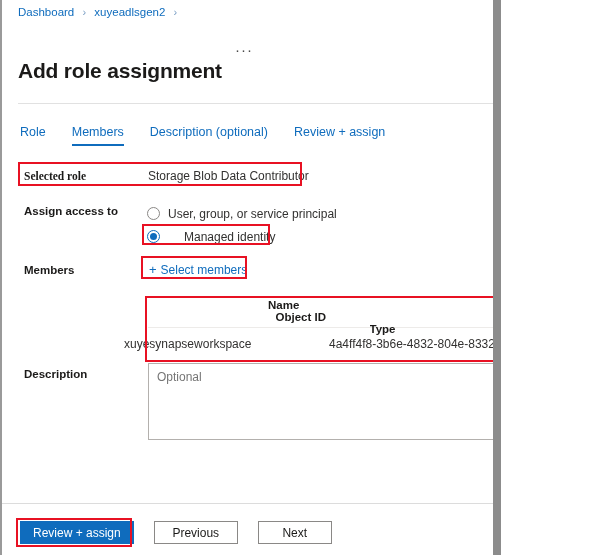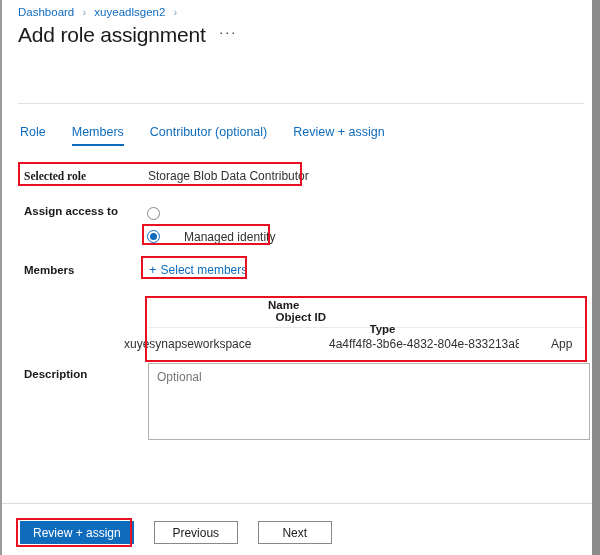--- a/index.html
+++ b/index.html
@@ -6,21 +6,21 @@
     margin: 0;
     padding: 0;
     background: #ffffff;
   }
   body {
     font-family: "Liberation Sans", sans-serif;
     -webkit-font-smoothing: antialiased;
   }
   #app {
     position: relative;
-    width: 600px;
+    width: 501px;
     height: 555px;
     background: #000000;
     box-sizing: border-box;
     border-left: 2px solid #9a9a9a;
     border-right: 0;
     overflow: hidden;
   }
   .right-gutter {
     position: absolute;
     top: 0;
@@ -62,24 +62,25 @@
   
   .title-row {
     position: absolute;
     left: 16px;
     top: 22px;
     display: flex;
     align-items: center;
   }
   .page-title {
     font-size: 21px;
-    font-weight: 400;
+    font-weight: 700;
     color: #1b1a19;
     letter-spacing: -0.2px;
     line-height: 26px;
+    margin-top: 36px;
   }
   .ellipsis-btn {
     margin-left: 13px;
     font-size: 15px;
     color: #4a4a4a;
     letter-spacing: 1px;
     line-height: 12px;
     padding-bottom: 7px;
     cursor: pointer;
   }
@@ -345,31 +346,32 @@
     <div class="title-row">
       <div class="page-title">Add role assignment</div>
       <div class="ellipsis-btn">···</div>
     </div>
 
     <div class="divider-top"></div>
 
     <div class="tabs">
       <div class="tab">Role</div>
       <div class="tab active">Members</div>
-      <div class="tab">Contributor (optional)</div>
+      <div class="tab">Description (optional)</div>
       <div class="tab">Review + assign</div>
     </div>
 
     <div class="form-label lbl-selected-role">Selected role</div>
     <div class="form-value val-selected-role">Storage Blob Data Contributor</div>
 
     <div class="form-label lbl-assign-access">Assign access to</div>
     <div class="radio-group">
       <div class="radio-opt">
         <span class="radio-dot"></span>
+        <span class="radio-text">User, group, or service principal</span>
       </div>
       <div class="radio-opt">
         <span class="radio-dot checked"></span>
         <span class="radio-text">Managed identity</span>
       </div>
     </div>
 
     <div class="form-label lbl-members">Members</div>
     <div class="select-members">
       <span class="plus">+</span><span>Select members</span>

